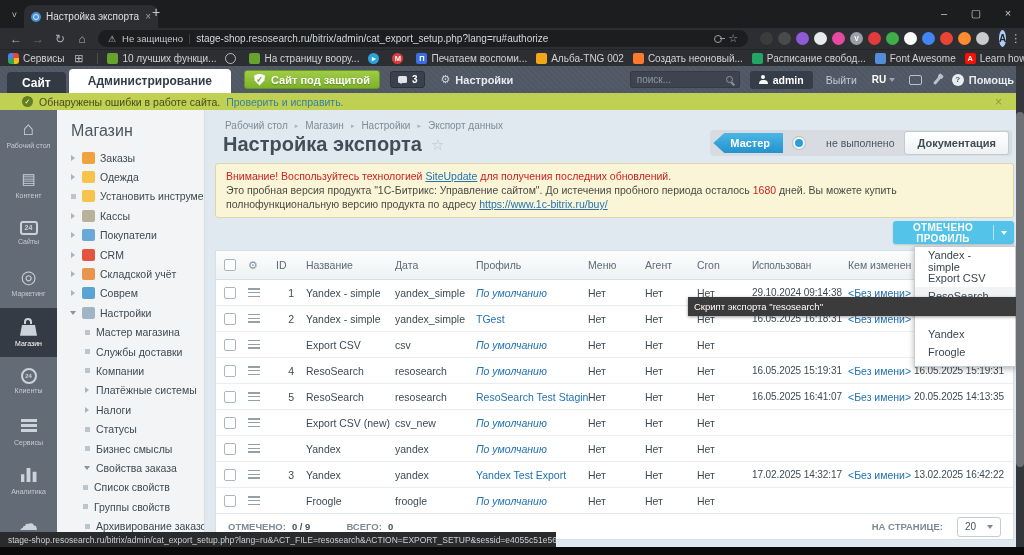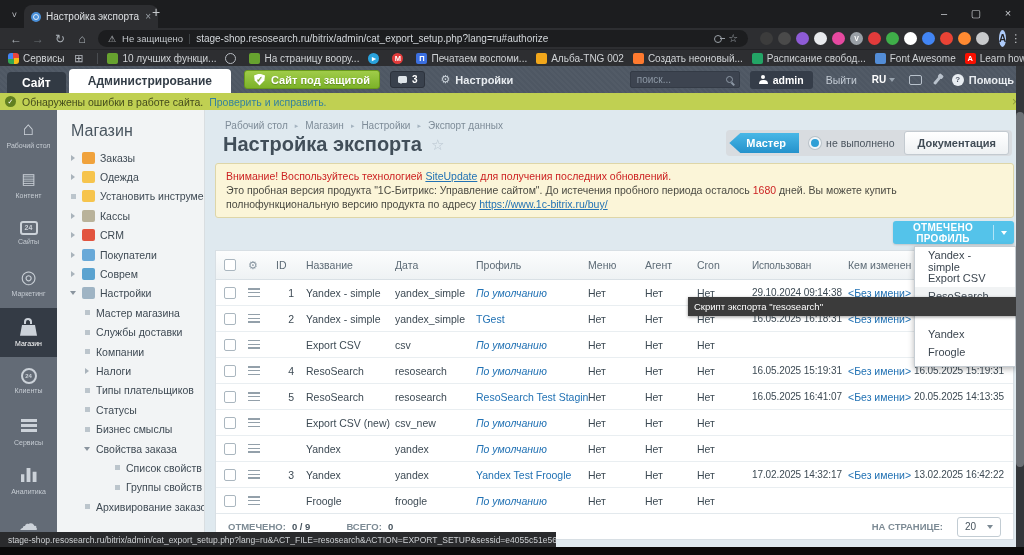--- a/index.html
+++ b/index.html
@@ -76,21 +76,21 @@
   .bx-logout{color:#c3cbd4;font-size:10.5px;margin-left:13px}
   .bx-lang{color:#fff;font-size:10px;font-weight:bold;margin-left:15px;display:flex;align-items:center;gap:3px}
   .caret{width:0;height:0;border:3px solid transparent;border-top:4px solid #9aa4af;margin-top:3px}
   .mon{width:13px;height:10px;border:1.5px solid #b9c2cc;border-radius:2px;margin-left:14px;box-sizing:border-box}
   .pin{width:2.5px;height:10px;background:#b9c2cc;transform:rotate(40deg);border-radius:1px;margin-left:14px;position:relative}
   .pin::before{content:"";position:absolute;top:-2px;left:-1.5px;width:5.5px;height:4px;background:#b9c2cc;border-radius:1px}
   .bx-help{color:#e8ecf0;font-size:11px;font-weight:bold;display:flex;align-items:center;gap:5px;margin:0 10px 0 13px}
   .qm{width:12px;height:12px;border-radius:50%;background:#e8edf2;color:#4d5562;font-size:8px;font-weight:bold;
       display:flex;align-items:center;justify-content:center}
   
-  .notif{height:17px;background:#c0d052;display:flex;align-items:center;padding:0 5px;gap:6px;font-size:10.5px;color:#454d1d}
+  .notif{height:17px;background:#c0d052;display:flex;align-items:center;padding:0 22px;gap:6px;font-size:10.5px;color:#454d1d}
   .okball{width:11px;height:11px;border-radius:50%;background:#617f20;color:#fff;font-size:7px;display:flex;
           align-items:center;justify-content:center;flex:none}
   .notif a{color:#35829e;text-decoration:none}
   .notif-close{margin-left:auto;color:#8a9a3a;font-size:12px}
   
   .main{height:445px;display:flex}
   .sbar{width:57px;background:#636b76;display:flex;flex-direction:column;flex:none}
   .sb-item{height:49.4px;display:flex;flex-direction:column;align-items:center;justify-content:center;gap:3px;
            color:#c6ccd3;font-size:7px;line-height:8px;text-align:center}
   .sb-item.active{background:#343b45;color:#fff}
@@ -107,21 +107,21 @@
   .sic-serv::before{content:"";width:16px;height:13px;
       background:linear-gradient(#ccd2d9 0 3px,transparent 3px 5px,#ccd2d9 5px 8px,transparent 8px 10px,#ccd2d9 10px 13px)}
   .sic-ana::before{content:"";width:16px;height:14px;background:#ccd2d9;
       clip-path:polygon(0 45%,24% 45%,24% 100%,38% 100%,38% 0,62% 0,62% 100%,76% 100%,76% 28%,100% 28%,100% 100%,0 100%)}
   .sic-cloud::before{content:"☁";font-size:19px;font-weight:normal}
   .menu{width:148px;background:#f2f4f5;flex:none;overflow:hidden;border-right:1px solid #d9dee1;box-sizing:border-box;padding-top:10px}
   .menu-title{font-size:16px;color:#4a5660;padding:2px 0 8px 14px}
   .m-item{height:19.4px;display:flex;align-items:center;padding-left:12px;gap:5px;font-size:10.5px;color:#3f4a54;
           white-space:nowrap;overflow:hidden}
   .m-item.lv1{padding-left:26px}
-  .m-item.lv2{padding-left:56px}
+  .m-item.lv2{padding-left:24px}
   .mk{width:8px;flex:none;display:flex;justify-content:center;align-items:center}
   .mk.mk-r::before{content:"";border:3.5px solid transparent;border-left:4.5px solid #a9b3bb;margin-left:3px}
   .mk.mk-d::before{content:"";border:3.5px solid transparent;border-top:4.5px solid #8a949e;margin-top:3px}
   .mk.mk-dot::before{content:"";width:5px;height:5px;background:#bcc5cc}
   .mi{display:none;width:13px;height:12px;border-radius:2px;flex:none}
   .mi.on{display:block}
   .ic-orders{background:#f0a23c}.ic-folder{background:#f6c44d}.ic-kassa{background:#b9b29a}
   .ic-crm{background:#e2543f}.ic-buyers{background:#69a9d8}.ic-wh{background:#e8964e}
   .ic-rep{background:#5ba3d0}.ic-set{background:#9fb4c4}
   
@@ -129,21 +129,21 @@
   .crumbs{position:absolute;top:10px;left:20px;display:flex;align-items:center;font-size:10px;color:#7e8c98}
   .crumb{display:flex;align-items:center}
   .crumb::after{content:"▸";color:#a5b4c0;font-size:7px;margin:0 7px}
   .crumb:last-child::after{content:""}
   .ptitle{position:absolute;top:23px;left:18px;font-size:20px;font-weight:bold;color:#414e59;display:flex;align-items:center;gap:9px}
   .fav-star{color:#b9c5cf;font-size:15px;font-weight:normal}
   .wizard{position:absolute;top:20px;right:12px;height:26px;background:#d8dce0;border-radius:4px;display:flex;
           align-items:center;padding:0 3px 0 0;gap:10px}
   .wz-btn{height:20px;margin-left:3px;background:linear-gradient(#49b7e6,#2492cc);color:#fff;font-size:11px;font-weight:bold;
           display:flex;align-items:center;padding:0 13px 0 17px;clip-path:polygon(0 50%,11px 0,100% 0,100% 100%,11px 100%)}
-  .wz-status{display:flex;align-items:center;gap:5px;font-size:10.5px;color:#4a545e}
+  .wz-status{display:flex;align-items:center;gap:21px;font-size:10.5px;color:#4a545e}
   .wz-dot{width:12px;height:12px;border-radius:50%;background:#2e9fd6;border:2px solid #f2f6f9;box-shadow:0 0 0 1px #b9c2c8;box-sizing:border-box}
   .wz-doc{height:22px;background:linear-gradient(#fff,#eef1f3);border:1px solid #c3cad0;border-radius:3px;font-size:11px;
           font-weight:bold;color:#414c56;display:flex;align-items:center;padding:0 12px}
   .warnbox{position:absolute;top:53px;left:10px;right:10px;background:#fbf5d8;border:1px solid #ded6a8;border-radius:3px;
            padding:5px 10px 6px;font-size:10.5px;line-height:14px;box-sizing:border-box}
   .warn1{color:#cc2222}
   .warn2{color:#4a4a42}
   .warnbox a{color:#2272b4;text-decoration:underline}
   .red{color:#cc2222}
   .addbtn{position:absolute;top:111px;right:10px;width:121px;height:23px;background:#54c3ea;border-radius:3px;color:#fff;
@@ -397,27 +397,32 @@
           <span class="mi on ic-folder"></span>
           <span>Установить инструменты из Маркетплейс</span>
         </div>
         <div class="m-item">
           <span class="mk mk-r"></span>
           <span class="mi on ic-kassa"></span>
           <span>Кассы</span>
         </div>
         <div class="m-item">
           <span class="mk mk-r"></span>
+          <span class="mi on ic-buyers"></span>
+          <span>Покупатели</span>
+        </div>
+        <div class="m-item">
+          <span class="mk mk-r"></span>
           <span class="mi on ic-crm"></span>
           <span>CRM</span>
         </div>
         <div class="m-item">
           <span class="mk mk-r"></span>
-          <span class="mi on ic-buyers"></span>
-          <span>Покупатели</span>
+          <span class="mi on ic-wh"></span>
+          <span>Складской учёт</span>
         </div>
         <div class="m-item">
           <span class="mk mk-r"></span>
           <span class="mi on ic-rep"></span>
           <span>Соврем</span>
         </div>
         <div class="m-item">
           <span class="mk mk-d"></span>
           <span class="mi on ic-set"></span>
           <span>Настройки</span>
@@ -433,26 +438,26 @@
           <span>Службы доставки</span>
         </div>
         <div class="m-item lv1">
           <span class="mk mk-dot"></span>
 
           <span>Компании</span>
         </div>
         <div class="m-item lv1">
           <span class="mk mk-r"></span>
 
+          <span>Платёжные системы</span>
+        </div>
+        <div class="m-item lv1">
+          <span class="mk mk-r"></span>
+
           <span>Налоги</span>
-        </div>
-        <div class="m-item lv1">
-          <span class="mk mk-dot"></span>
-
-          <span>Типы плательщиков</span>
         </div>
         <div class="m-item lv1">
           <span class="mk mk-dot"></span>
 
           <span>Статусы</span>
         </div>
         <div class="m-item lv1">
           <span class="mk mk-dot"></span>
 
           <span>Бизнес смыслы</span>
@@ -666,21 +671,21 @@
           <div class="trow">
             <span class="cell c-chk">
               <span class="cb"></span>
             </span>
             <span class="cell c-bg">
               <span class="burger"></span>
             </span>
             <span class="cell c-id">3</span>
             <span class="cell c-name">Yandex</span>
             <span class="cell c-file">yandex</span>
-            <span class="cell c-prof"><a href="#" class="lnk">Yandex Test Froogle</a></span>
+            <span class="cell c-prof"><a href="#" class="lnk">Yandex Test Export</a></span>
             <span class="cell c-menu">Нет</span>
             <span class="cell c-agent">Нет</span>
             <span class="cell c-cron">Нет</span>
             <span class="cell c-used">17.02.2025 14:32:17</span>
             <span class="cell c-who"><a href="#" class="lnk">&lt;Без имени&gt;</a></span>
             <span class="cell c-date">13.02.2025 16:42:22</span>
           </div>
           <div class="trow">
             <span class="cell c-chk">
               <span class="cb"></span>

